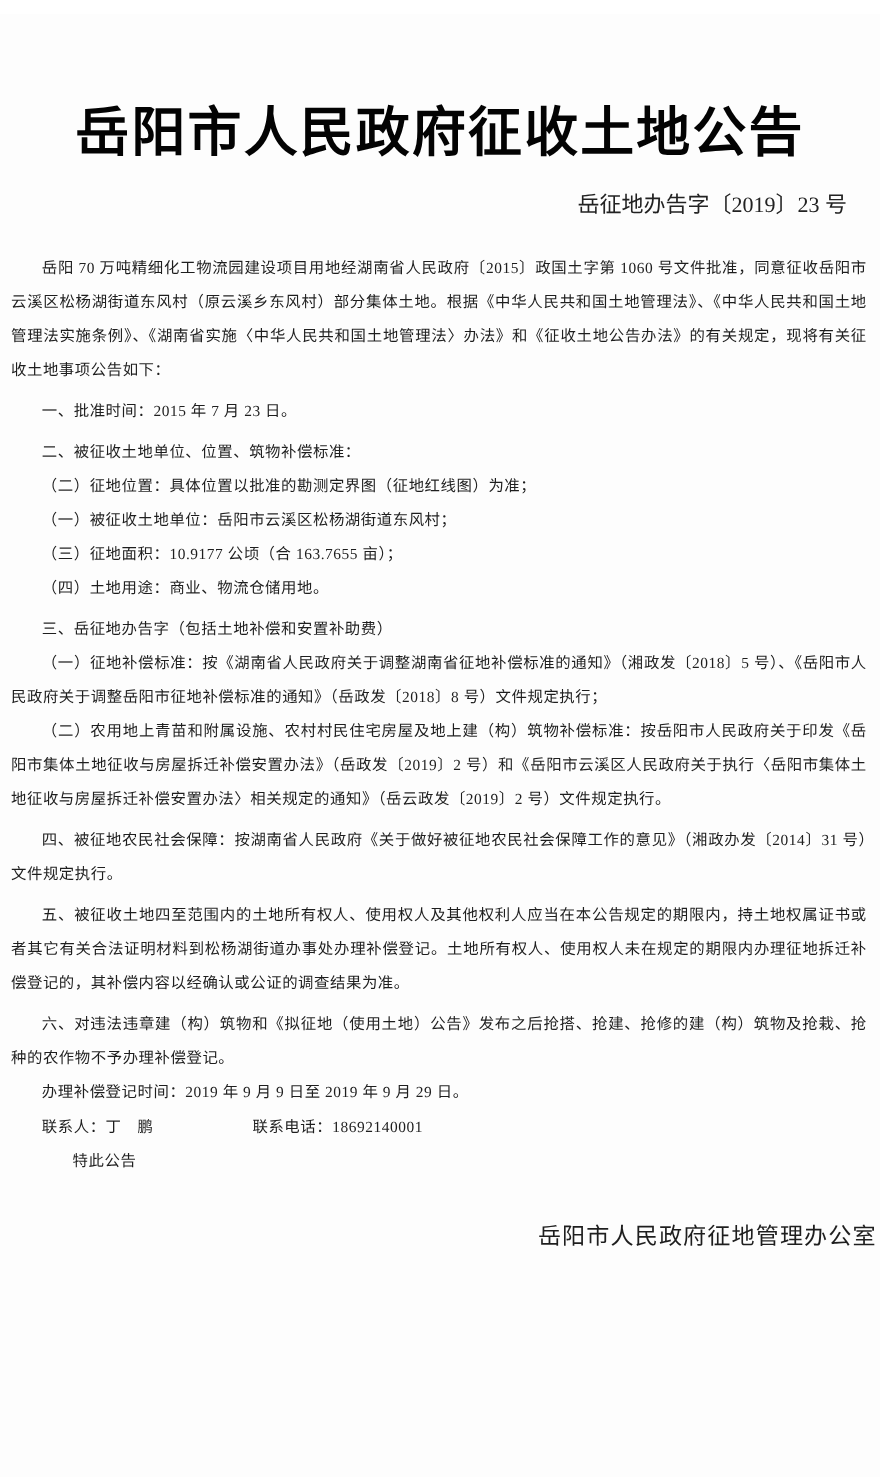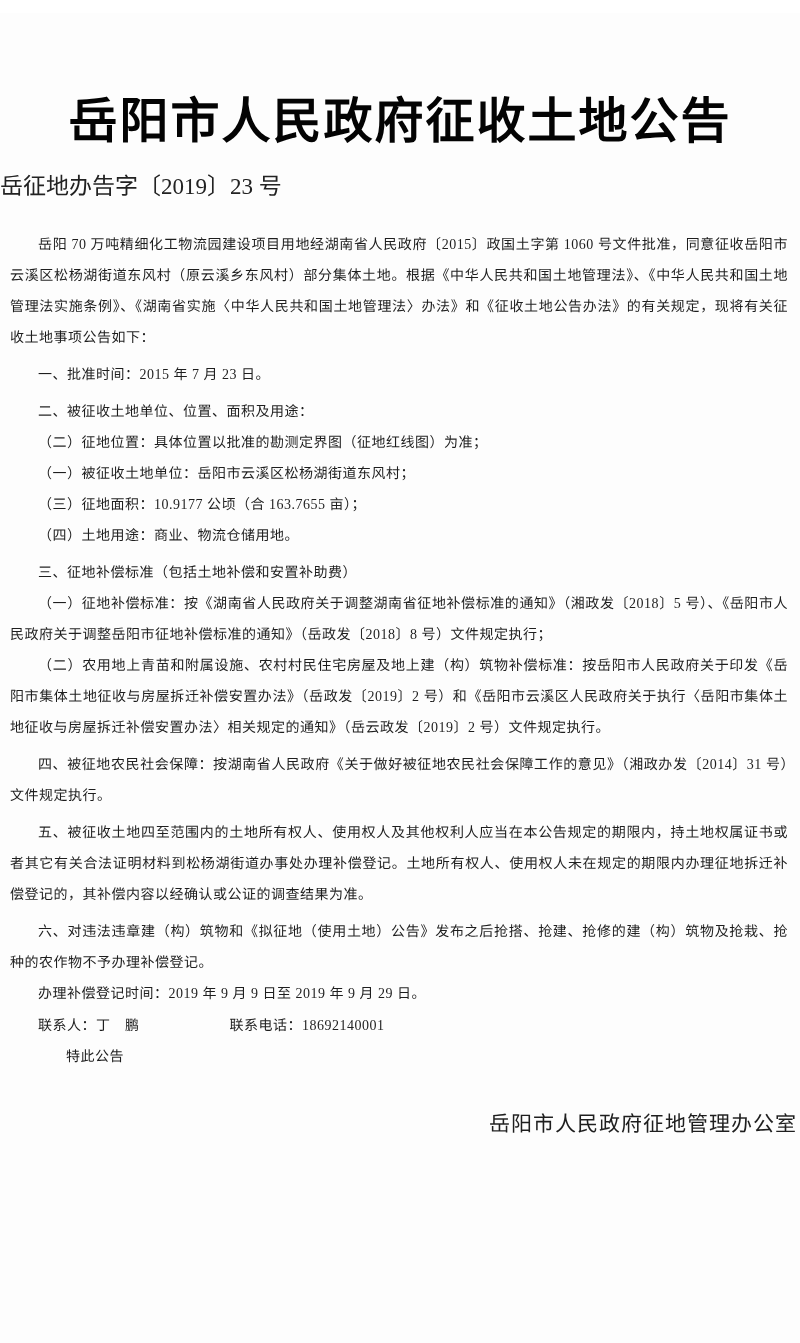--- a/index.html
+++ b/index.html
@@ -24,23 +24,23 @@
     text-align: center;
     font-family: "Liberation Sans", "DejaVu Sans", sans-serif;
     font-size: 49px;
     line-height: 56px;
     font-weight: 900;
     letter-spacing: 2px;
     color: #030303;
   }
   .doc-number {
     margin-top: 26px;
-    padding-right: 40px;
-    text-align: left;
-    font-size: 23px;
+    padding-right: 30px;
+    text-align: right;
+    font-size: 20px;
     line-height: 24px;
     color: #222;
   }
   .content {
     margin-top: 30px;
     padding: 0 12px 0 10px;
     font-size: 14px;
     line-height: 31px;
     text-align: justify;
     letter-spacing: 0.5px;
@@ -89,26 +89,26 @@
 
 <div class="page">
 
   <h1 class="title">岳阳市人民政府征收土地公告</h1>
 
   <div class="doc-number">岳征地办告字〔2019〕23 号</div>
 
   <div class="content">
     <p>岳阳 70 万吨精细化工物流园建设项目用地经湖南省人民政府〔2015〕政国土字第 1060 号文件批准，同意征收岳阳市云溪区松杨湖街道东风村（原云溪乡东风村）部分集体土地。根据《中华人民共和国土地管理法》、《中华人民共和国土地管理法实施条例》、《湖南省实施〈中华人民共和国土地管理法〉办法》和《征收土地公告办法》的有关规定，现将有关征收土地事项公告如下：</p>
     <p class="sec">一、批准时间：2015 年 7 月 23 日。</p>
-    <p class="sec">二、被征收土地单位、位置、面积及用途：</p>
+    <p class="sec">二、被征收土地单位、位置、筑物补偿标准：</p>
     <p>（二）征地位置：具体位置以批准的勘测定界图（征地红线图）为准；</p>
     <p>（一）被征收土地单位：岳阳市云溪区松杨湖街道东风村；</p>
     <p>（三）征地面积：10.9177 公顷（合 163.7655 亩）；</p>
     <p>（四）土地用途：商业、物流仓储用地。</p>
-    <p class="sec">三、征地补偿标准（包括土地补偿和安置补助费）</p>
+    <p class="sec">三、岳征地办告字（包括土地补偿和安置补助费）</p>
     <p>（一）征地补偿标准：按《湖南省人民政府关于调整湖南省征地补偿标准的通知》（湘政发〔2018〕5 号）、《岳阳市人民政府关于调整岳阳市征地补偿标准的通知》（岳政发〔2018〕8 号）文件规定执行；</p>
     <p>（二）农用地上青苗和附属设施、农村村民住宅房屋及地上建（构）筑物补偿标准：按岳阳市人民政府关于印发《岳阳市集体土地征收与房屋拆迁补偿安置办法》（岳政发〔2019〕2 号）和《岳阳市云溪区人民政府关于执行〈岳阳市集体土地征收与房屋拆迁补偿安置办法〉相关规定的通知》（岳云政发〔2019〕2 号）文件规定执行。</p>
     <p class="sec">四、被征地农民社会保障：按湖南省人民政府《关于做好被征地农民社会保障工作的意见》（湘政办发〔2014〕31 号）文件规定执行。</p>
     <p class="sec">五、被征收土地四至范围内的土地所有权人、使用权人及其他权利人应当在本公告规定的期限内，持土地权属证书或者其它有关合法证明材料到松杨湖街道办事处办理补偿登记。土地所有权人、使用权人未在规定的期限内办理征地拆迁补偿登记的，其补偿内容以经确认或公证的调查结果为准。</p>
     <p class="sec">六、对违法违章建（构）筑物和《拟征地（使用土地）公告》发布之后抢搭、抢建、抢修的建（构）筑物及抢栽、抢种的农作物不予办理补偿登记。</p>
     <p>办理补偿登记时间：2019 年 9 月 9 日至 2019 年 9 月 29 日。</p>
 
     <div class="contact-row">
       <span>联系人：丁　鹏</span>
       <span class="phone">联系电话：18692140001</span>

